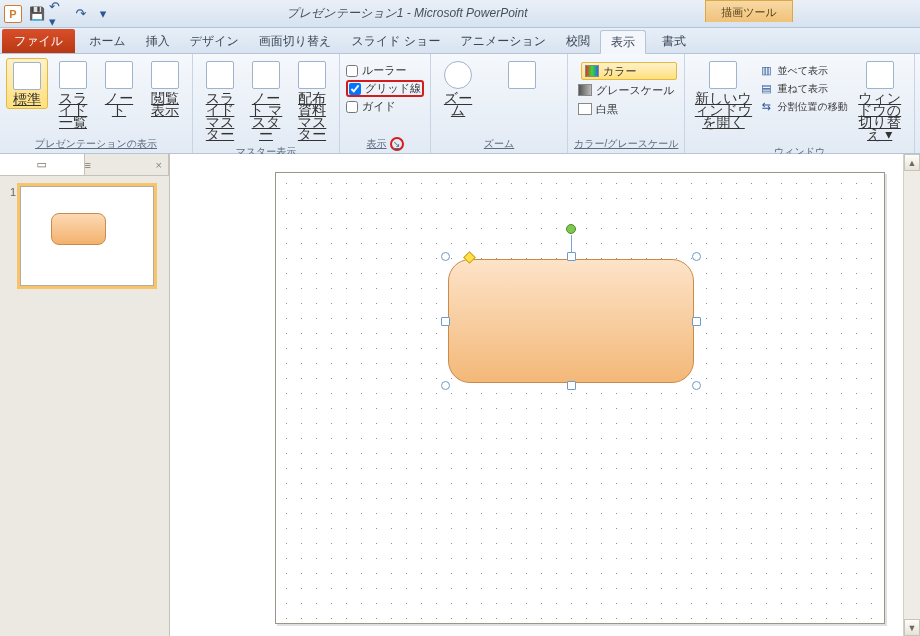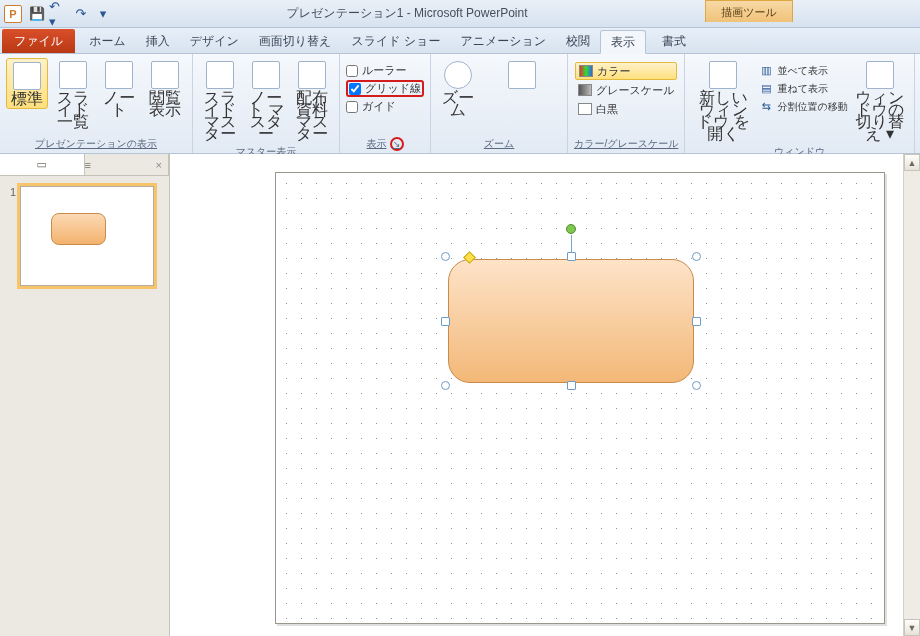--- a/index.html
+++ b/index.html
@@ -2,44 +2,44 @@
 <html><head>
 <meta charset="utf-8">
 <style>
   * { box-sizing:border-box; margin:0; padding:0; font-family:"Meiryo UI","MS PGothic",sans-serif; }
   body { width:920px; height:636px; background:#fff; overflow:hidden; font-size:11px;color:#333; }
 
   
   .titlebar { height:28px; background:linear-gradient(#eaf0f7,#d6e2f0); display:flex; align-items:center; border-bottom:1px solid #b6c4d8; }
   .titlebar .appicon{ width:18px;height:18px;margin:0 4px; border:1px solid #d07c2e; background:#fff; display:flex;align-items:center;justify-content:center;color:#d07c2e;font-weight:bold;font-size:11px;border-radius:2px;}
   .qat-btn{ width:20px;height:20px;margin:0 1px; display:flex;align-items:center;justify-content:center;color:#2b5797;font-size:13px;border-radius:2px;}
-  .titlebar .title{ flex:1; text-align:center; color:#454f5d; font-size:12px; }
+  .titlebar .title{ flex:1; text-align:center; color:#454f5d; font-size:12px;font-style:italic; }
   .context-tab{ position:absolute; left:705px; top:0; width:88px; height:22px; background:linear-gradient(#f7d9a6,#f0c279); text-align:center; font-size:11px; line-height:22px; color:#594016; border:1px solid #dca842; border-bottom:none;}
 
   
   .tabstrip{ height:26px; background:linear-gradient(#e7eff8,#d8e3f0); display:flex; align-items:flex-end; border-bottom:1px solid #b6c4d8; padding-left:2px;}
   .file-tab{ height:24px; padding:0 12px; background:linear-gradient(#d94f2a,#b83813); color:#fff; font-size:12px; display:flex;align-items:center; border-radius:2px 2px 0 0; margin-right:4px;}
   .tab{ height:24px; padding:0 10px; display:flex;align-items:center;font-size:12px;color:#3a4657;}
   .tab.active{ background:#f3f6fa; border:1px solid #b6c4d8; border-bottom:1px solid #f3f6fa; border-radius:3px 3px 0 0; margin-bottom:-1px;}
   .tab.context{ margin-left:6px;}
 
   
   .ribbon{ height:100px; background:linear-gradient(#f5f8fc,#e2eaf4); border-bottom:1px solid #b6c4d8; display:flex; }
   .group{ border-right:1px solid #c8d4e4; padding:4px 6px 2px; display:flex; flex-direction:column; align-items:center; }
   .group-body{ flex:1; display:flex; align-items:flex-start; gap:4px; }
   .group-label{ font-size:10px; color:#5b6a80; padding-top:2px; display:flex;align-items:center;gap:3px;text-decoration:underline;}
   .bigbtn{ width:42px; display:flex; flex-direction:column; align-items:center; gap:3px; padding:3px 2px; border-radius:3px; text-align:center;}
   .bigbtn.sel{ background:linear-gradient(#fff1c9,#ffe07d); border:1px solid #e4b93f;}
   .bigbtn .ico{ width:28px;height:28px; border:1px solid #9fb3cd; background:#fff; border-radius:2px;}
-  .bigbtn .lbl{ font-size:16px; line-height:12px;}
+  .bigbtn .lbl{ font-size:14px; line-height:12px;text-decoration:underline;}
   .chk-row{ display:flex; align-items:center; gap:4px; font-size:11px; height:17px;}
   .chk-row input{ width:12px;height:12px;}
   .chk-stack{display:flex;flex-direction:column; gap:1px; padding-top:4px;}
   .color-row{display:flex;align-items:center;gap:4px;font-size:11px;height:18px;padding:0 3px;border-radius:2px;}
-  .color-row.sel{ background:linear-gradient(#fff1c9,#ffe07d); border:1px solid #e4b93f;}
+  .color-row.sel{ background:linear-gradient(#fff1c9,#ffe07d); border:1px solid #e4b93f;margin-left:6px;}
   .sw{width:14px;height:12px;border:1px solid #888;}
   .win-row{display:flex;align-items:center;gap:4px;font-size:10px;height:17px;}
   .win-row .wico{font-size:11px;color:#2b5797;width:14px;text-align:center;}
   .hl{border:2px solid #d41c1c; border-radius:3px; padding:0 1px;}
   .dlgL{width:14px;height:14px;border:2px solid #d41c1c;border-radius:50%;display:flex;align-items:center;justify-content:center;font-size:9px;color:#5b6a80;}
 
   
   .workspace{ position:absolute; left:0; top:154px; right:0; bottom:0; display:flex;}
   .thumbs{ width:170px; background:#ece9e2; border-right:1px solid #c6c2b8; position:relative;}
   .thumbs-tabs{height:22px;display:flex;border-bottom:1px solid #c6c2b8;}

